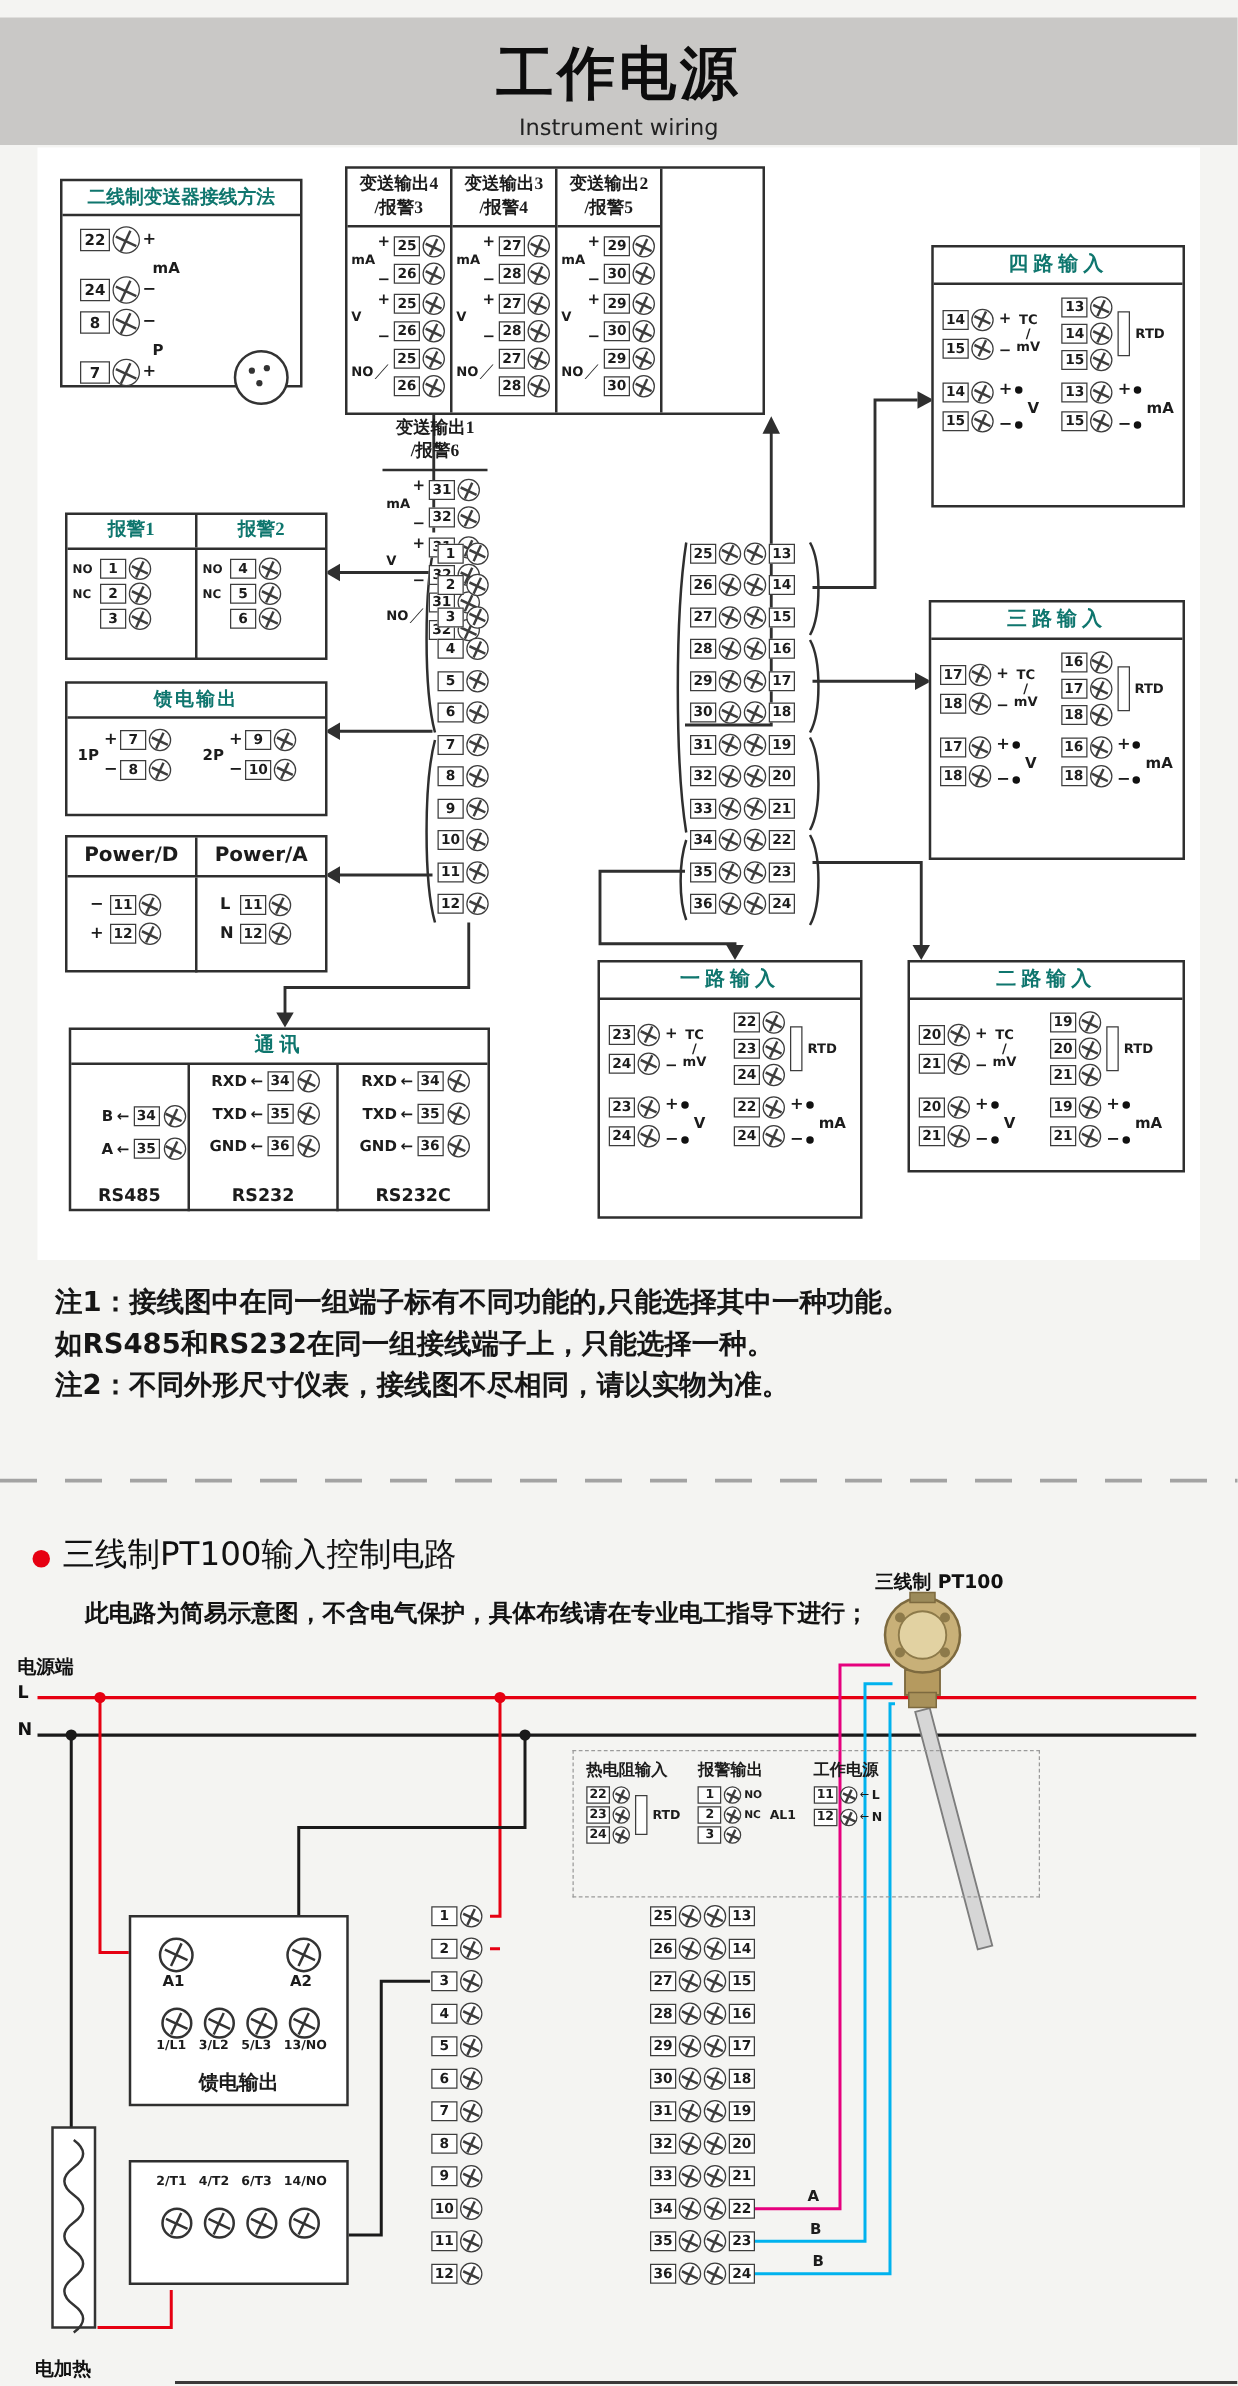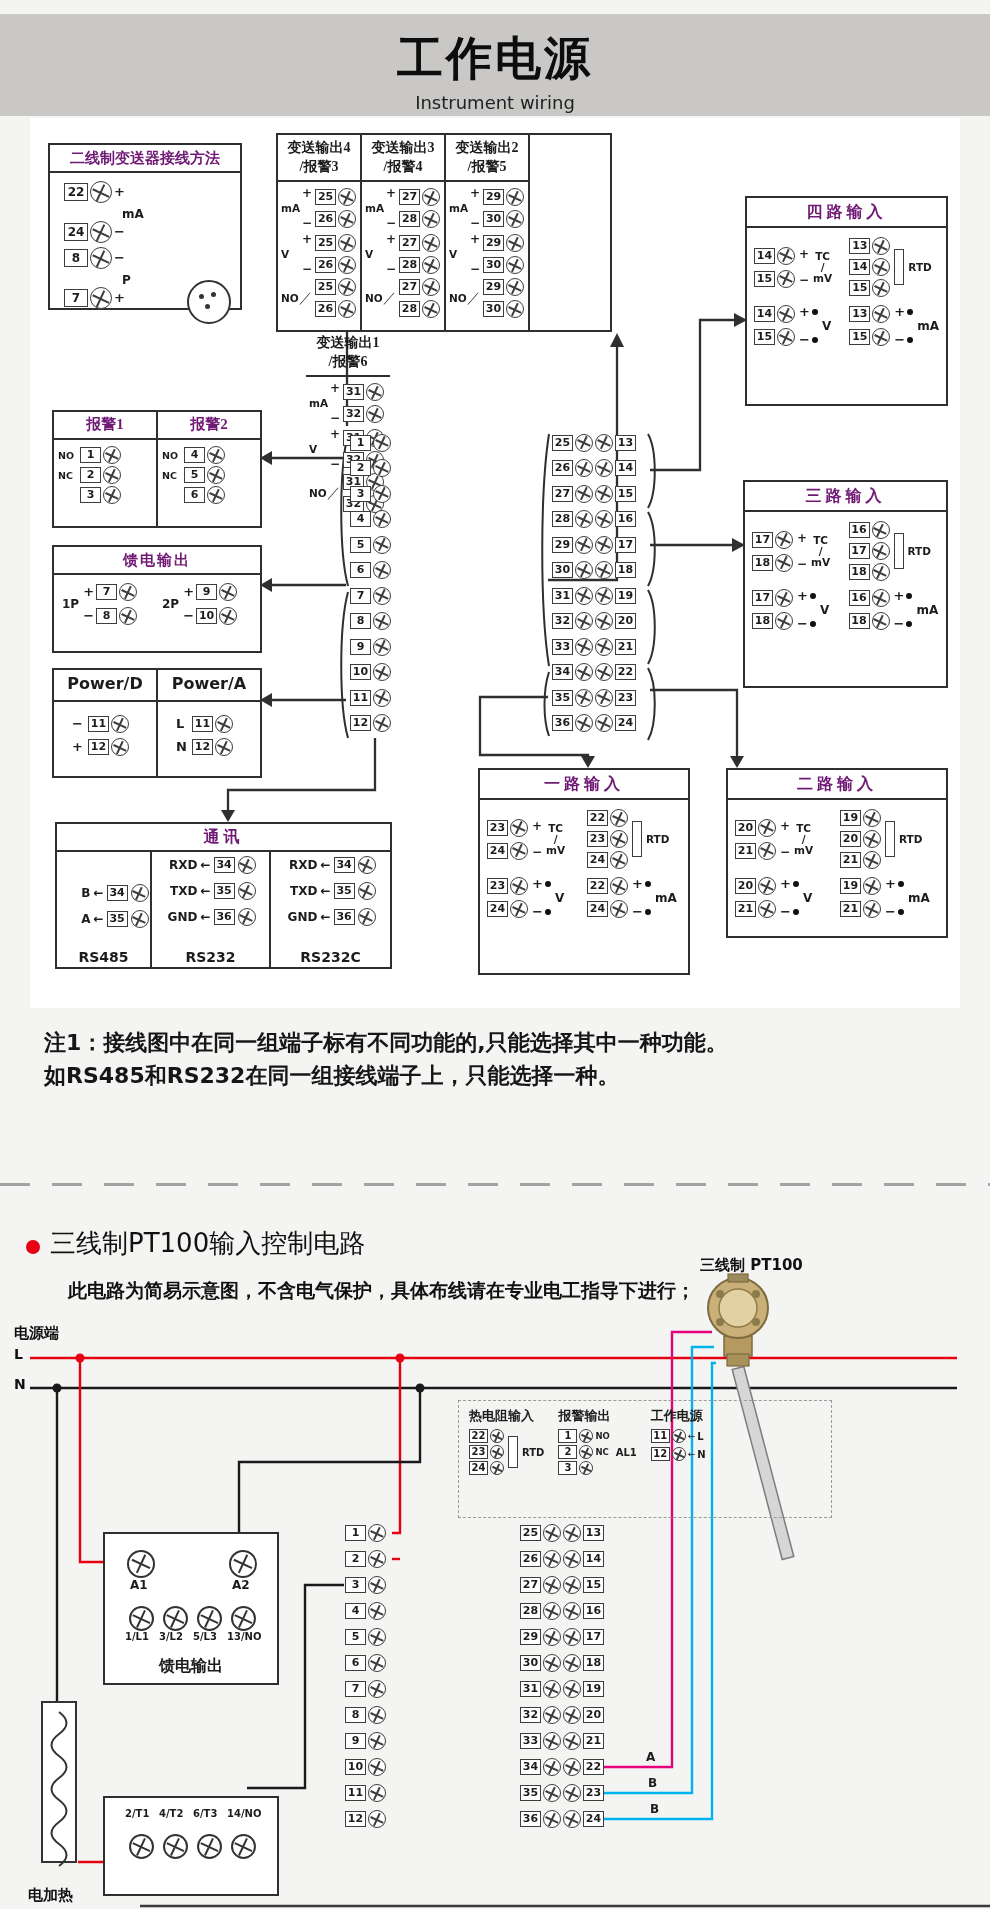--- a/index.html
+++ b/index.html
@@ -3,21 +3,21 @@
 <meta charset="utf-8">
 <style>
 html,body{margin:0;padding:0}
 body{width:990px;height:1909px;background:#f4f4f2;font-family:"DejaVu Sans","Liberation Sans",sans-serif;color:#1c1c1c;overflow:hidden;position:relative}
 .abs{position:absolute}
 #banner{position:absolute;left:0;top:14px;width:990px;height:102px;background:#c9c8c6;text-align:center}
 #banner .t{font-size:46px;font-weight:700;letter-spacing:3px;color:#0d0d0d;padding-top:14px}
 #banner .s{font-size:18px;color:#222;margin-top:2px}
 #panel{position:absolute;left:30px;top:118px;width:930px;height:890px;background:#fff}
 .box{position:absolute;border:2px solid #2f2f2f;background:#fff;box-sizing:border-box}
-.btitle{border-bottom:2px solid #2f2f2f;text-align:center;font-family:"Liberation Serif","DejaVu Serif",serif;font-weight:700;color:#701a75}
+.btitle{border-bottom:2px solid #2f2f2f;text-align:center;font-family:"Liberation Serif","DejaVu Serif",serif;font-weight:700;color:#0f766e}
 .trow{display:flex;align-items:center;gap:2px}
 .tnum{display:inline-block;min-width:20px;text-align:center;border:1.5px solid #3d3d3d;font-size:12px;font-weight:600;line-height:16px;background:#fff;padding:0 1px;flex:none}
 .tnum.sm{min-width:17px;font-size:11px;line-height:14px}
 .tnum.xs{min-width:15px;font-size:10px;line-height:12px}
 .screw{position:relative;width:20px;height:20px;border-radius:50%;border:1.6px solid #3d3d3d;background:#fff;flex:none;display:inline-block}
 .screw::before,.screw::after{content:"";position:absolute;left:6%;right:6%;top:48%;height:1.5px;background:#3d3d3d;transform:rotate(25deg)}
 .screw::after{transform:rotate(115deg)}
 .screw.sm{width:16px;height:16px}
 .screw.xs{width:12px;height:12px}
 .sign{font-size:13px;font-weight:700;line-height:12px}
@@ -1067,20 +1067,21 @@
       <span class="tnum sm">36</span>
       <span class="screw sm"></span>
       <span class="screw sm"></span>
       <span class="tnum sm">24</span>
     </div>
   </div>
 
 <div class="notes">
   <div>注1：接线图中在同一组端子标有不同功能的,只能选择其中一种功能。</div>
   <div>如RS485和RS232在同一组接线端子上，只能选择一种。</div>
+  <div>注2：不同外形尺寸仪表，接线图不尽相同，请以实物为准。</div>
 </div>
 
 <div id="divider"></div>
 
 <div class="secbullet" id="bullet" style="background: rgb(230, 0, 18);"></div>
 <div class="sectitle">三线制PT100输入控制电路</div>
 <div class="subtitle">此电路为简易示意图，不含电气保护，具体布线请在专业电工指导下进行；</div>
 
 <div class="abs plabel" style="left:14px;top:1324px;font-size:15px">电源端</div>
 <div class="abs plabel" style="left:14px;top:1346px;font-size:14px">L</div>
@@ -1159,21 +1160,21 @@
       <div class="cname" style="left: 20px; top: 97px;">1/L1</div>
       <div class="contact" style="left: 58px; top: 72px;"></div>
       <div class="cname" style="left: 54px; top: 97px;">3/L2</div>
       <div class="contact" style="left: 92px; top: 72px;"></div>
       <div class="cname" style="left: 88px; top: 97px;">5/L3</div>
       <div class="contact" style="left: 126px; top: 72px;"></div>
       <div class="cname" style="left: 122px; top: 97px;">13/NO</div>
     </div>
   <div class="ctitle" style="top:122px">馈电输出</div>
 </div>
-<div id="contactor2" style="left:103px;top:1796px;width:176px;height:100px">
+<div id="contactor2" style="left:103px;top:1728px;width:176px;height:100px">
   <div id="contacts-bottom">
       <div class="cname" style="left: 20px; top: 10px;">2/T1</div>
       <div class="contact" style="left: 24px; top: 36px;"></div>
       <div class="cname" style="left: 54px; top: 10px;">4/T2</div>
       <div class="contact" style="left: 58px; top: 36px;"></div>
       <div class="cname" style="left: 88px; top: 10px;">6/T3</div>
       <div class="contact" style="left: 92px; top: 36px;"></div>
       <div class="cname" style="left: 122px; top: 10px;">14/NO</div>
       <div class="contact" style="left: 126px; top: 36px;"></div>
     </div>

